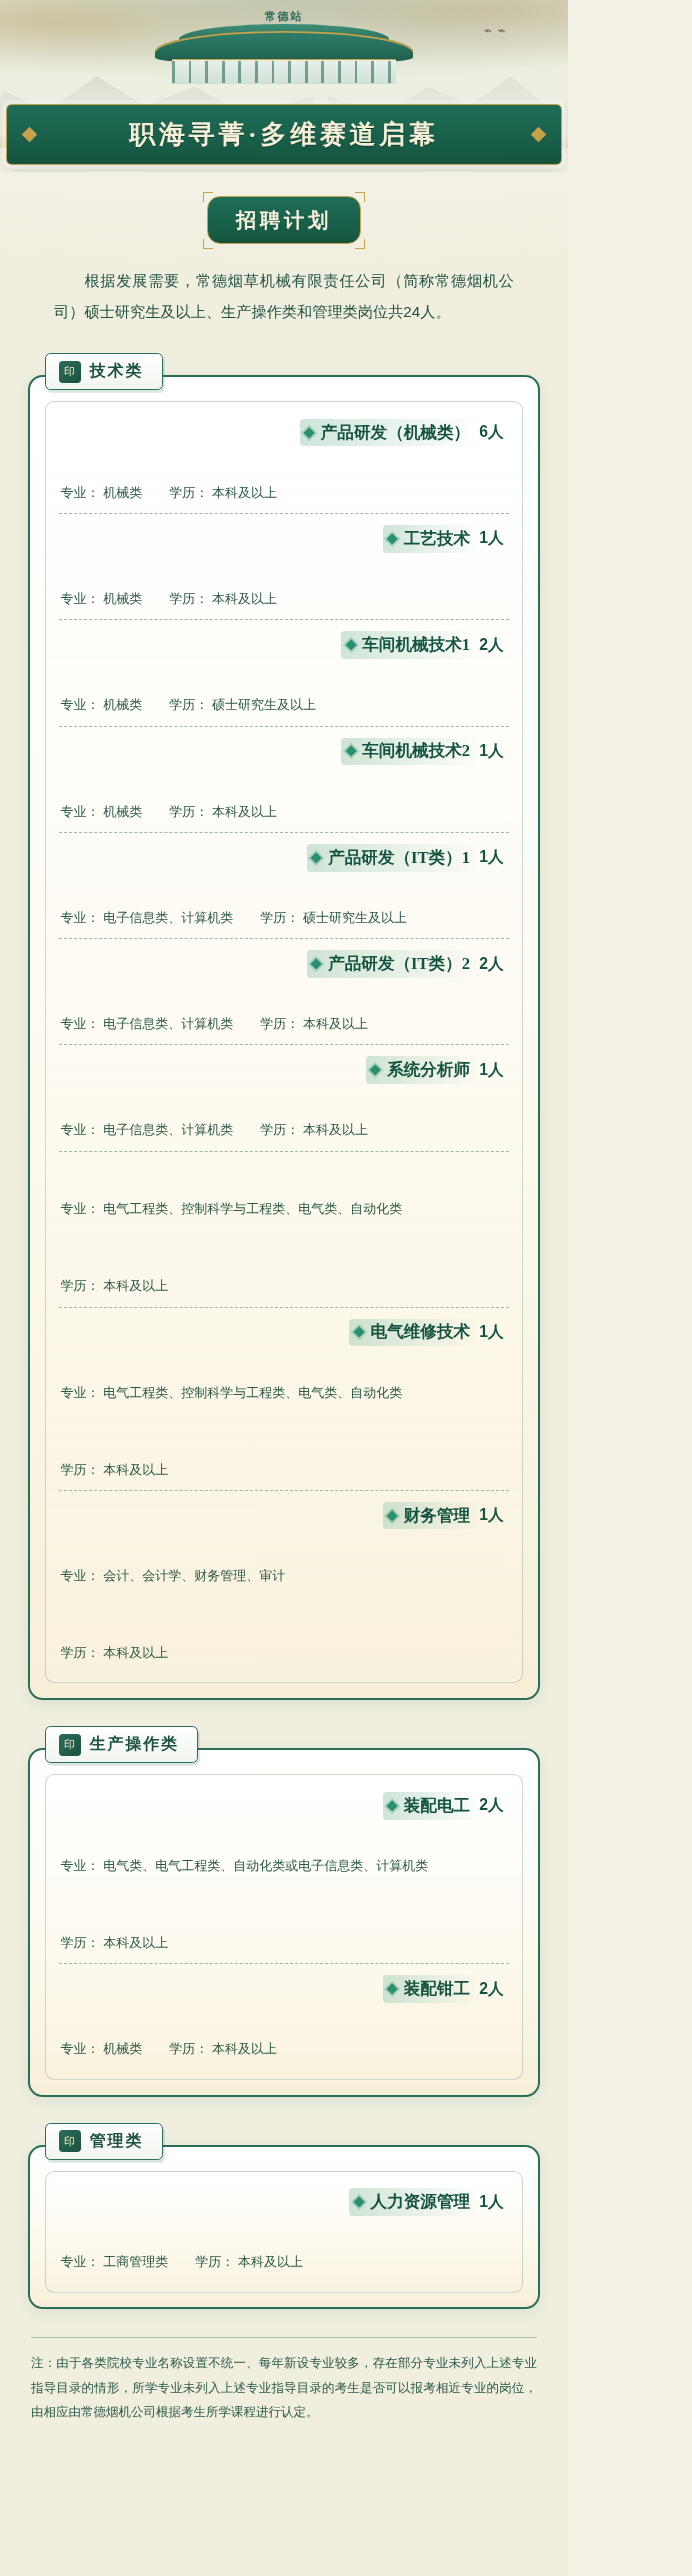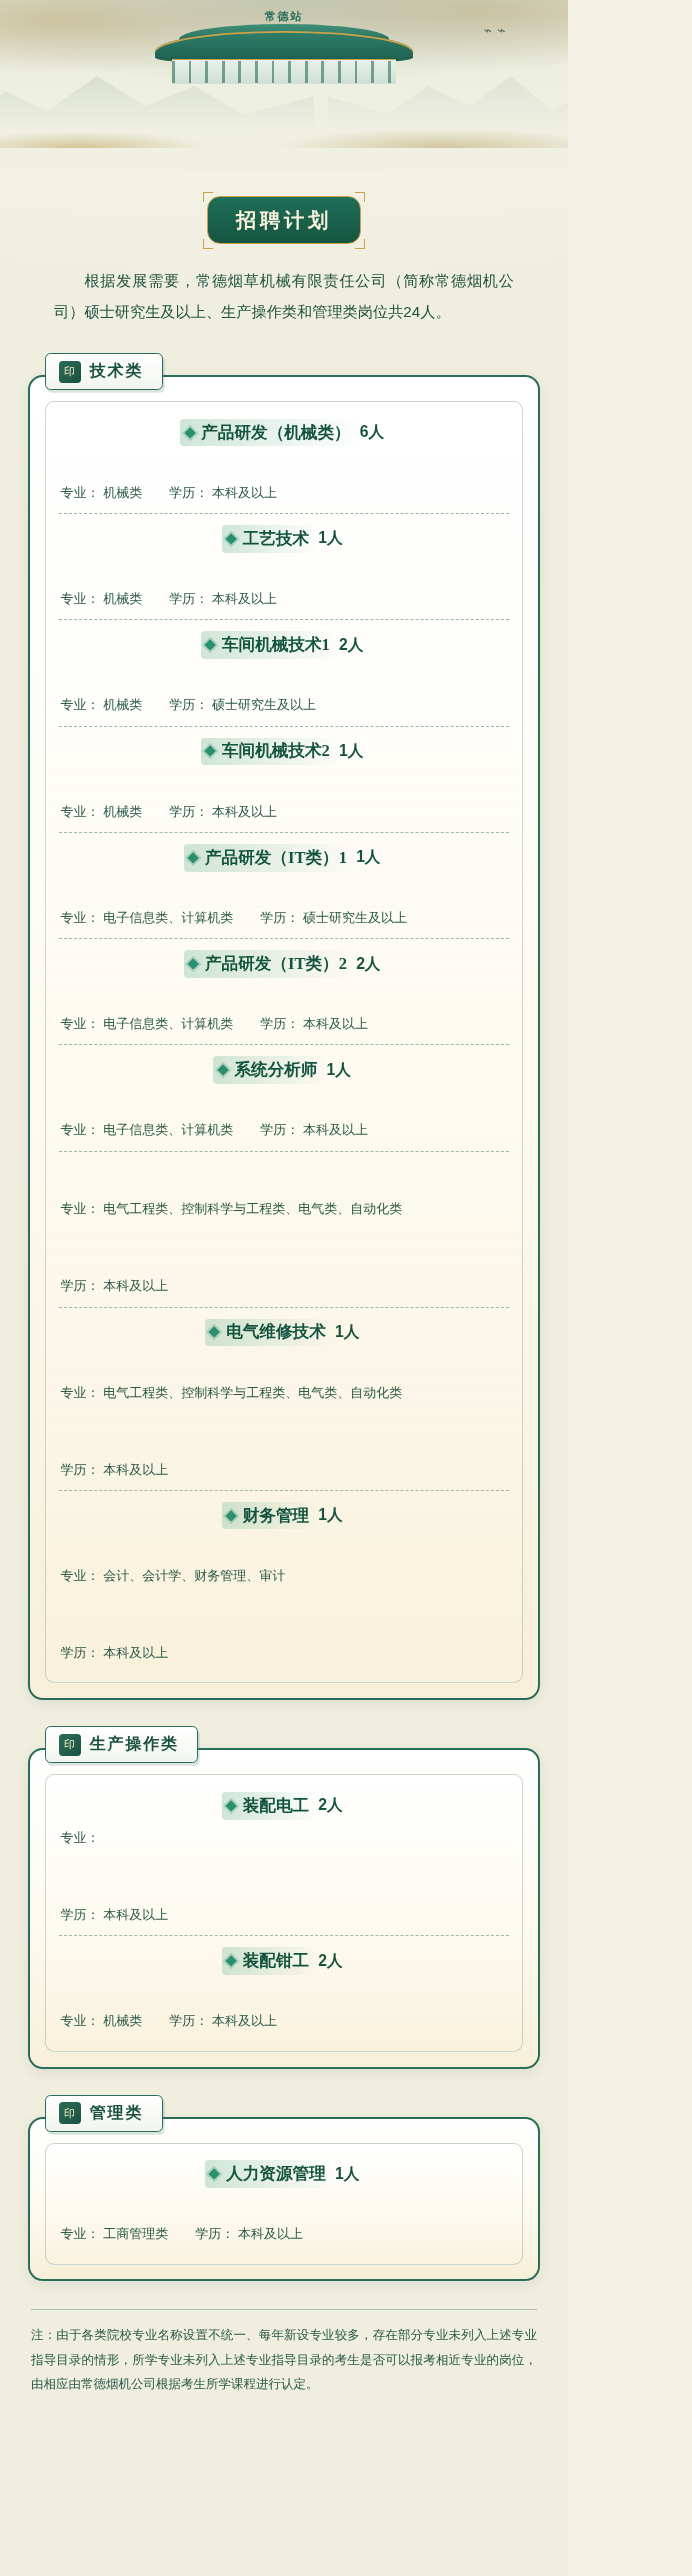--- a/index.html
+++ b/index.html
@@ -154,21 +154,21 @@
     box-shadow:0 3.7px 13px rgba(40,80,60,.08);
   }
   .sec-inner{
     border:0.9px solid rgba(42,109,89,.25);
     border-radius:9.2px;
     padding:5.5px 13px 9.2px 13px;
     background:linear-gradient(180deg,rgba(255,255,255,.85), rgba(250,243,222,.55));
   }
   .job{padding:11px 1.8px 9.2px 1.8px;}
   .job + .job{border-top:0.9px dashed #9bb9a9;}
-  .job-top{display:flex;align-items:center;justify-content:center;}
+  .job-top{display:flex;align-items:center;justify-content:flex-end;}
   .job-name{
     display:inline-flex;align-items:center;gap:7.4px;
     font-size:16.6px;font-weight:bold;color:#14543f;
     font-family:"Liberation Serif","DejaVu Serif",serif;
     padding:2.8px 9.2px 2.8px 5.5px;
     background:linear-gradient(90deg, rgba(168,209,186,.55), rgba(168,209,186,0));
     border-radius:3.7px;
   }
   .job-name .dia{
     width:8.3px;height:8.3px;background:#2a8f6e;transform:rotate(45deg);
@@ -203,20 +203,23 @@
     <div class="station">
       <div class="station-name">常德站</div>
       <div class="roof2"></div>
       <div class="roof"></div>
       <div class="body"></div>
       <div class="pillars"></div>
     </div>
 
     <div class="birds">⌁⌁</div>
 
+    <div class="title-ribbon">
+      <span class="t">职海寻菁·多维赛道启幕</span>
+    </div>
   </div>
 
   <div class="plan-wrap">
     <div class="plan-badge">
       <span class="corner c1"></span>
       <span class="corner c2"></span>
       <span class="corner c3"></span>
       <span class="corner c4"></span>
       <span>招聘计划</span>
     </div>
@@ -424,20 +427,21 @@
               <div class="job-top">
                 <span class="job-name">
                   <span class="dia"></span>
                   <span>装配电工</span>
                 </span>
                 <span class="job-count">2人</span>
               </div>
               <div class="job-rows">
                 <div class="row-line full">
                   <span class="k">专业：</span>
+                  <span class="v">电气类、电气工程类、自动化类或电子信息类、计算机类</span>
                 </div>
                 <div class="row-line full">
                   <span class="k">学历：</span>
                   <span class="v">本科及以上</span>
                 </div>
               </div>
             </div>
             <div class="job">
               <div class="job-top">
                 <span class="job-name">

